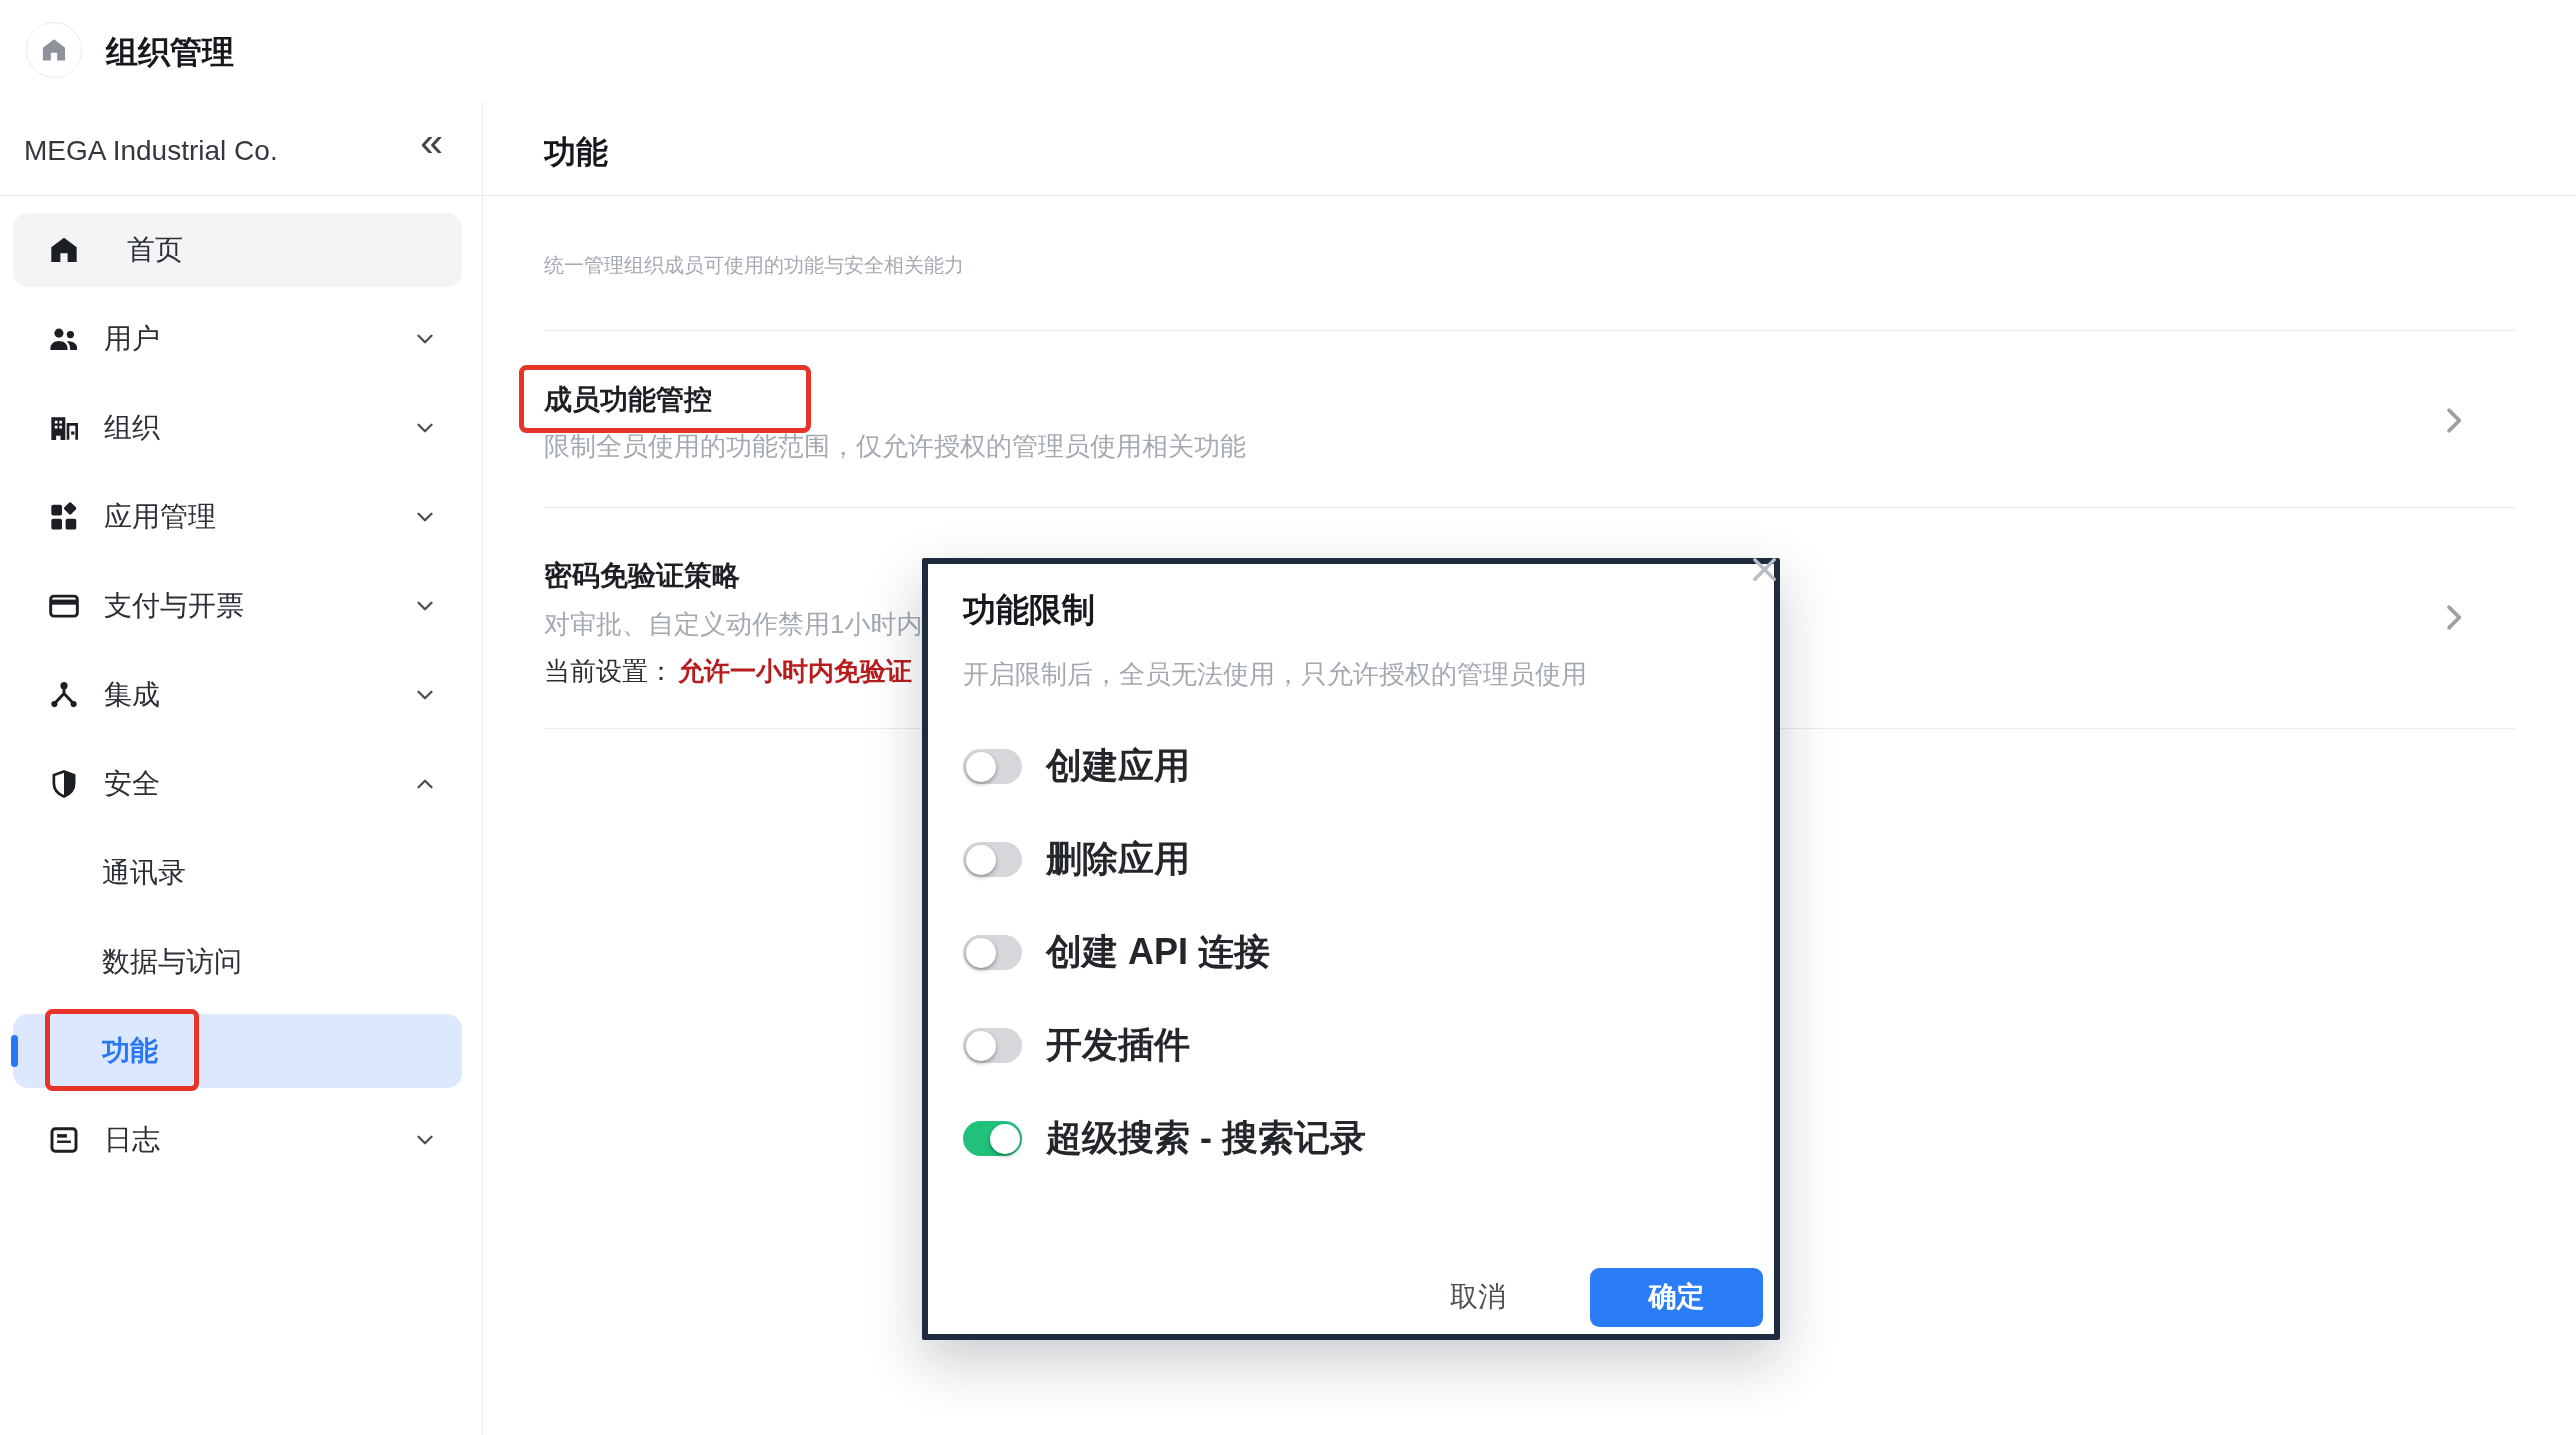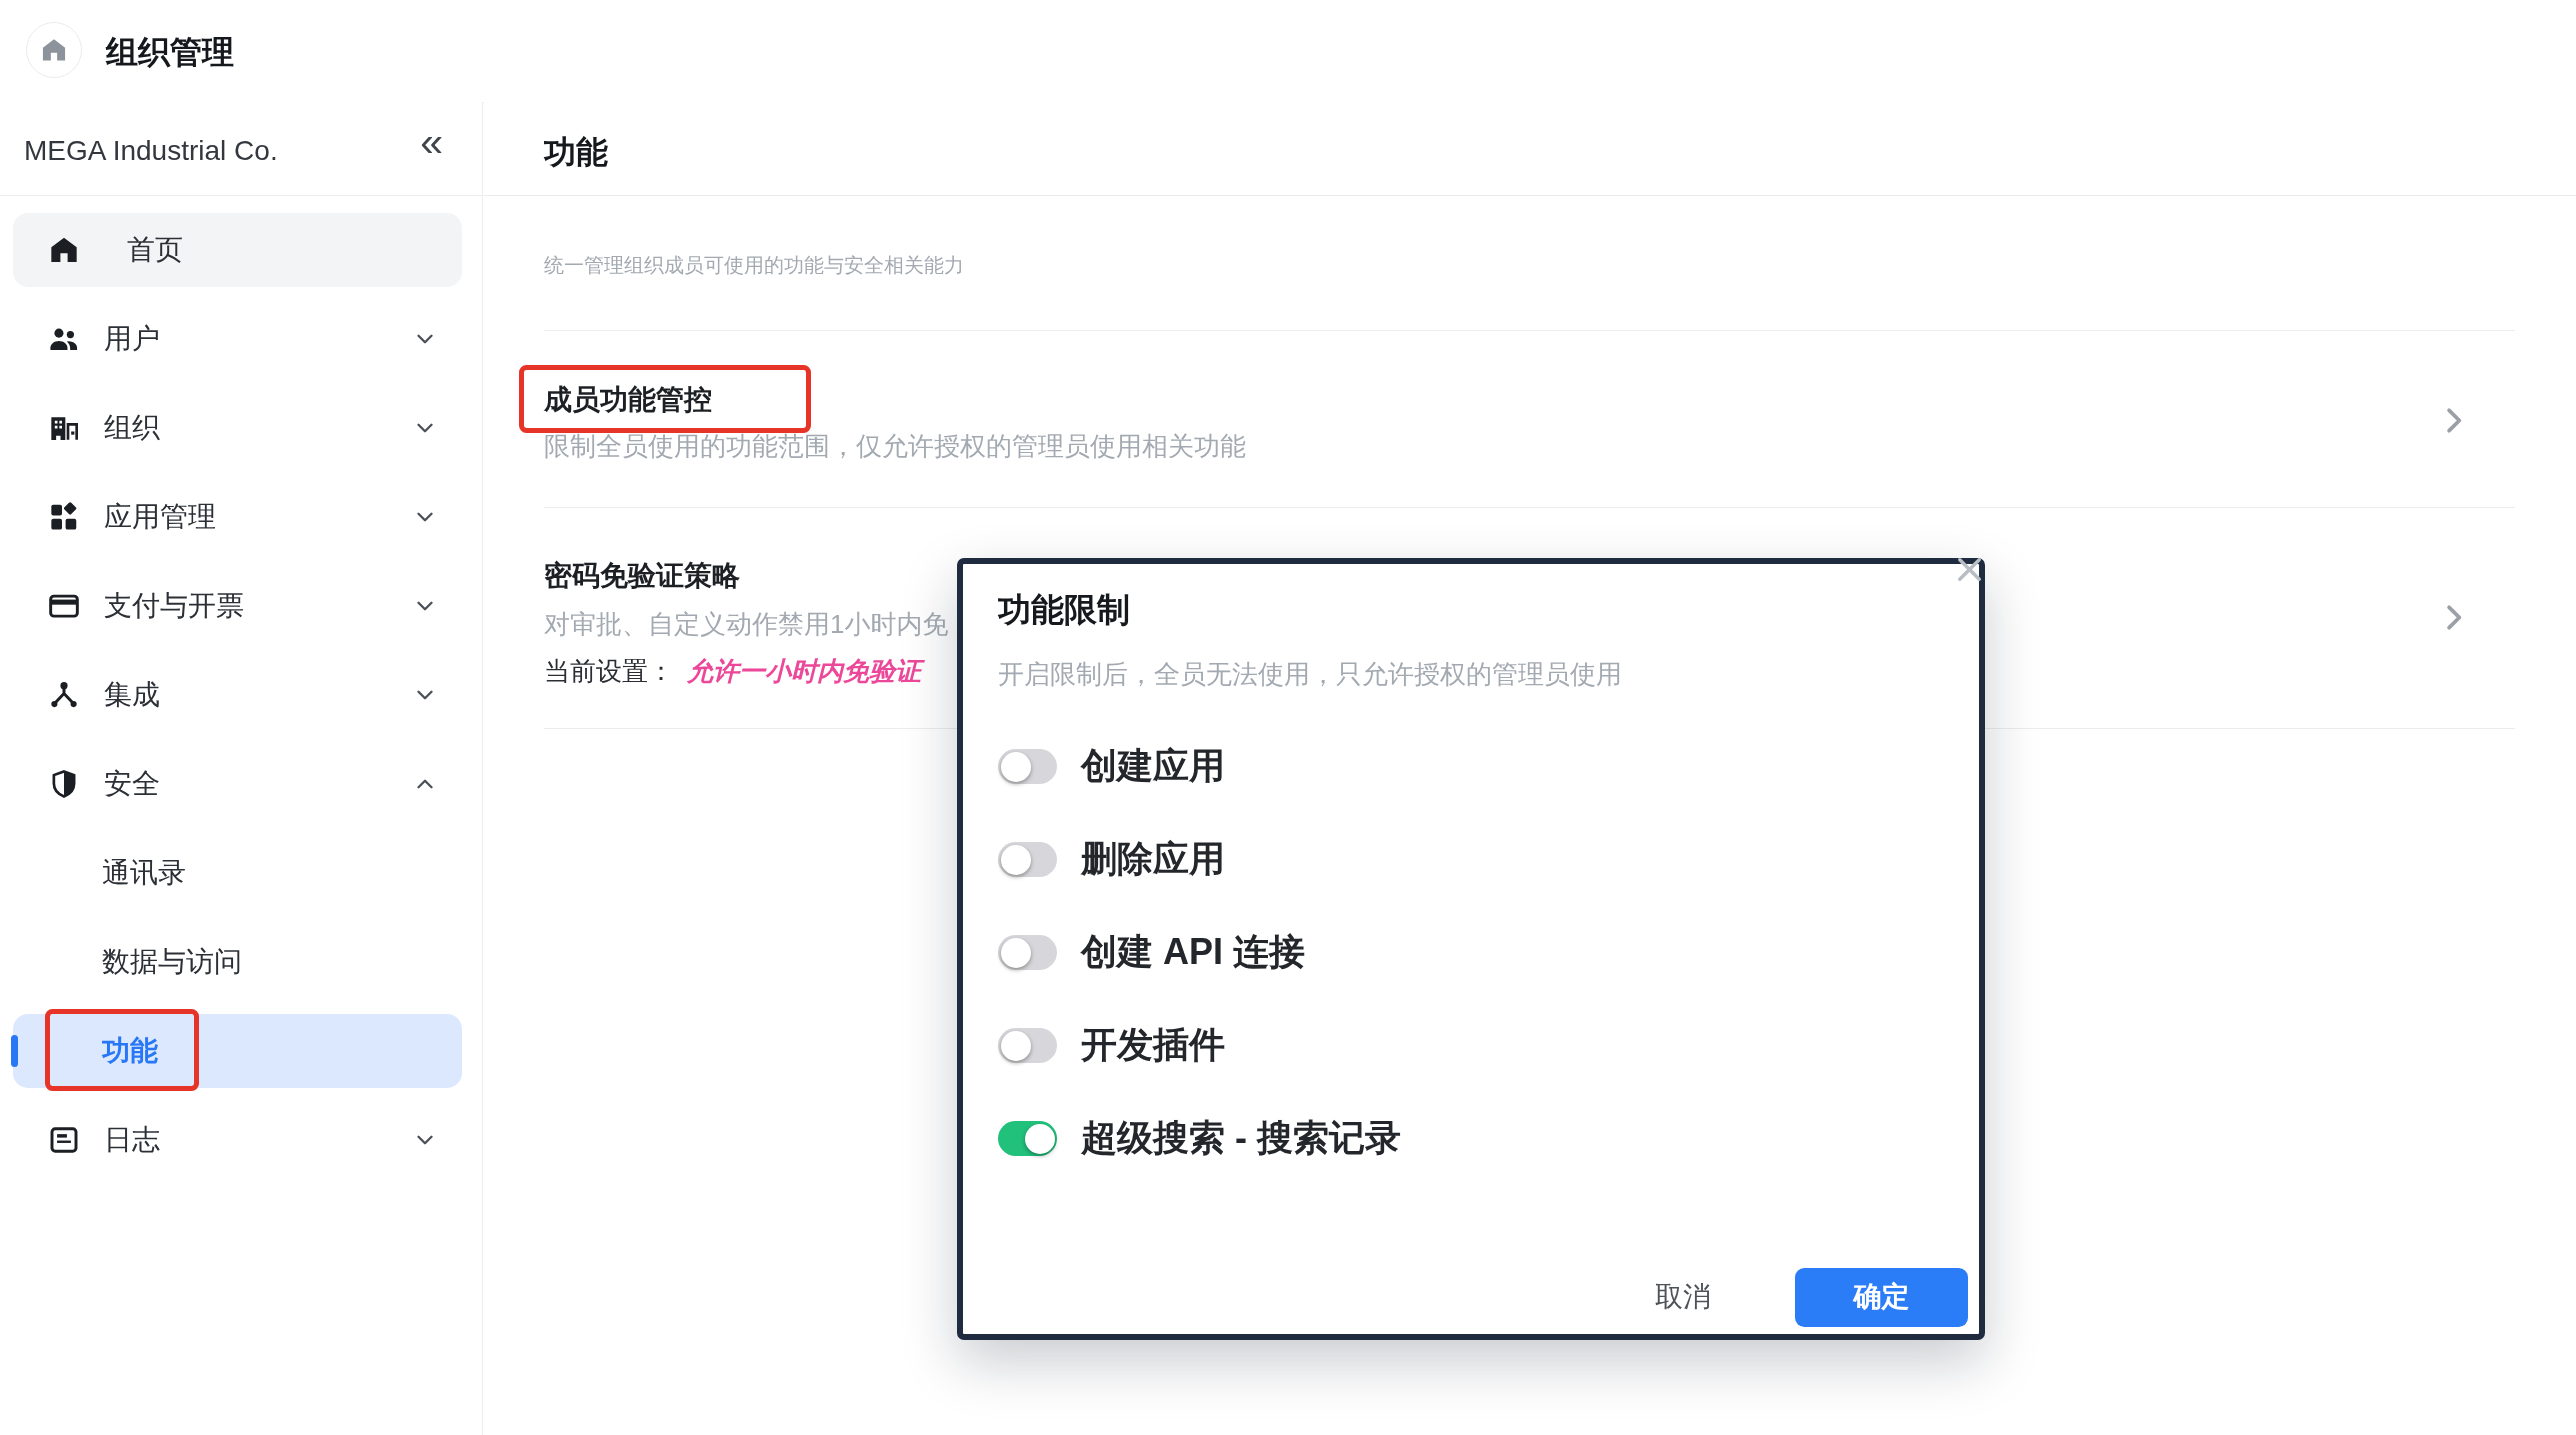--- a/index.html
+++ b/index.html
@@ -35,30 +35,30 @@
 
   
   .main{position:absolute;left:484px;top:102px;right:0;bottom:0;background:#fff;}
   .main-header{height:93px;border-bottom:0.9px solid #e9eaec;position:relative;}
   .main-title{position:absolute;left:60px;top:29px;font-size:32px;font-weight:bold;color:#15181c;}
   .desc{position:absolute;left:60px;top:150px;font-size:20px;color:#a3a9b1;}
   .divider{position:absolute;left:60px;right:61px;height:0.9px;background:#ececec;}
   .sec-title{position:absolute;left:60px;font-size:28px;font-weight:bold;color:#1c1f24;}
   .sec-sub{position:absolute;left:60px;font-size:26px;color:#a3a9b1;}
   .current{position:absolute;left:60px;top:552px;font-size:26px;color:#2a2e33;}
-  .current .val{font-weight:bold;color:#ec4899;margin-left:13px;font-style:italic;}
+  .current .val{font-weight:bold;color:#b91c1c;margin-left:4px;}
   .chev-right{position:absolute;width:35px;height:35px;left:1952px;}
   .chev-right svg{width:35px;height:35px;display:block;}
   .red-box-main{position:absolute;left:35px;top:263px;width:292px;height:68px;border:5.6px solid #e63428;
                 border-radius:7.4px;box-sizing:border-box;pointer-events:none;}
 
   
-  .modal{position:absolute;left:922px;top:558px;width:1028px;height:782px;box-sizing:border-box;
-         border:6.5px solid #1f2b3e;border-radius:7px;background:#fff;
-         box-shadow:0 22px 56px rgba(15,23,42,.22);margin-left:35px;}
+  .modal{position:absolute;left:922px;top:558px;width:858px;height:782px;box-sizing:border-box;
+         border:6.5px solid #1f2b3e;border-radius:2px;background:#fff;
+         box-shadow:0 22px 56px rgba(15,23,42,.22);}
   .modal-close{position:absolute;top:-12px;right:-8.4px;width:35px;height:35px;cursor:pointer;}
   .modal-close svg{width:35px;height:35px;display:block;}
   .modal-title{position:absolute;left:35px;top:24px;font-size:33px;font-weight:bold;color:#15181c;}
   .modal-sub{position:absolute;left:35px;top:93px;font-size:26px;color:#a3a9b1;}
   .toggles{position:absolute;left:35px;top:184px;}
   .trow{display:flex;align-items:center;height:37px;margin-bottom:56px;}
   .pill{position:relative;width:59px;height:35px;border-radius:17.6px;background:#d7d7db;flex:0 0 auto;cursor:pointer;}
   .pill .knob{position:absolute;top:2.8px;left:2.8px;width:30px;height:30px;border-radius:50%;background:#fff;
               box-shadow:0 1.9px 4.6px rgba(0,0,0,.35);}
   .pill.on{background:#21c17c;}

